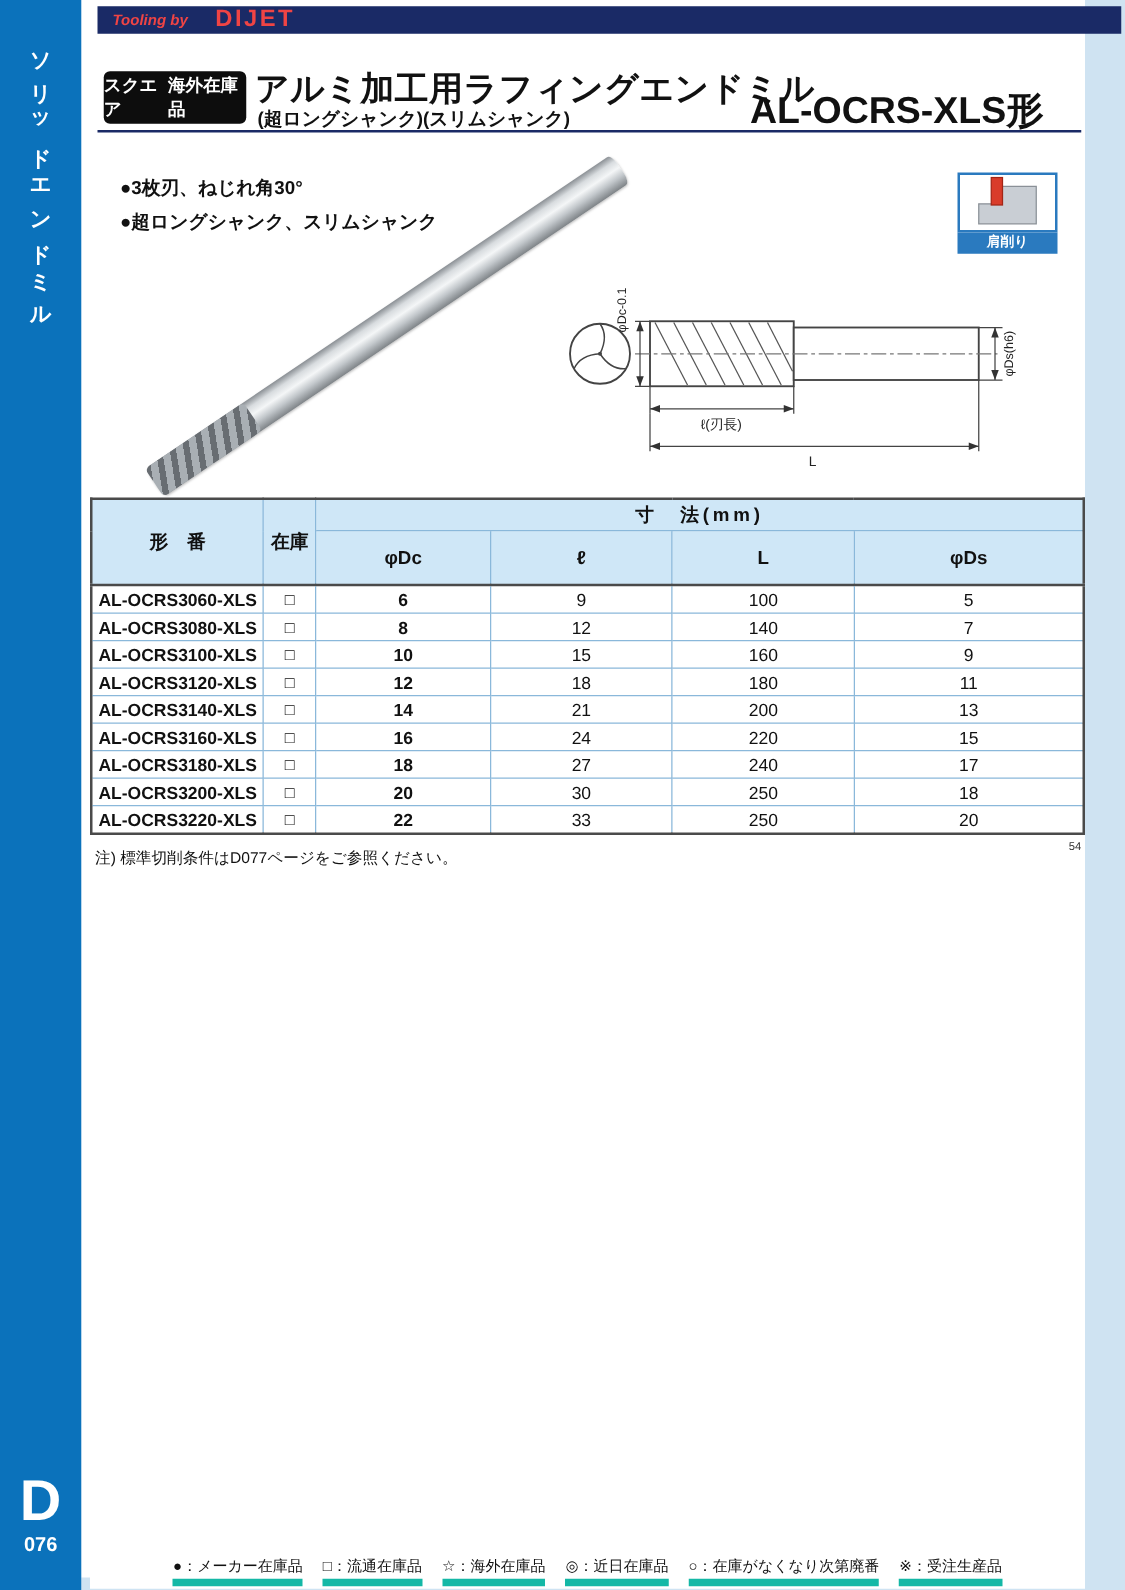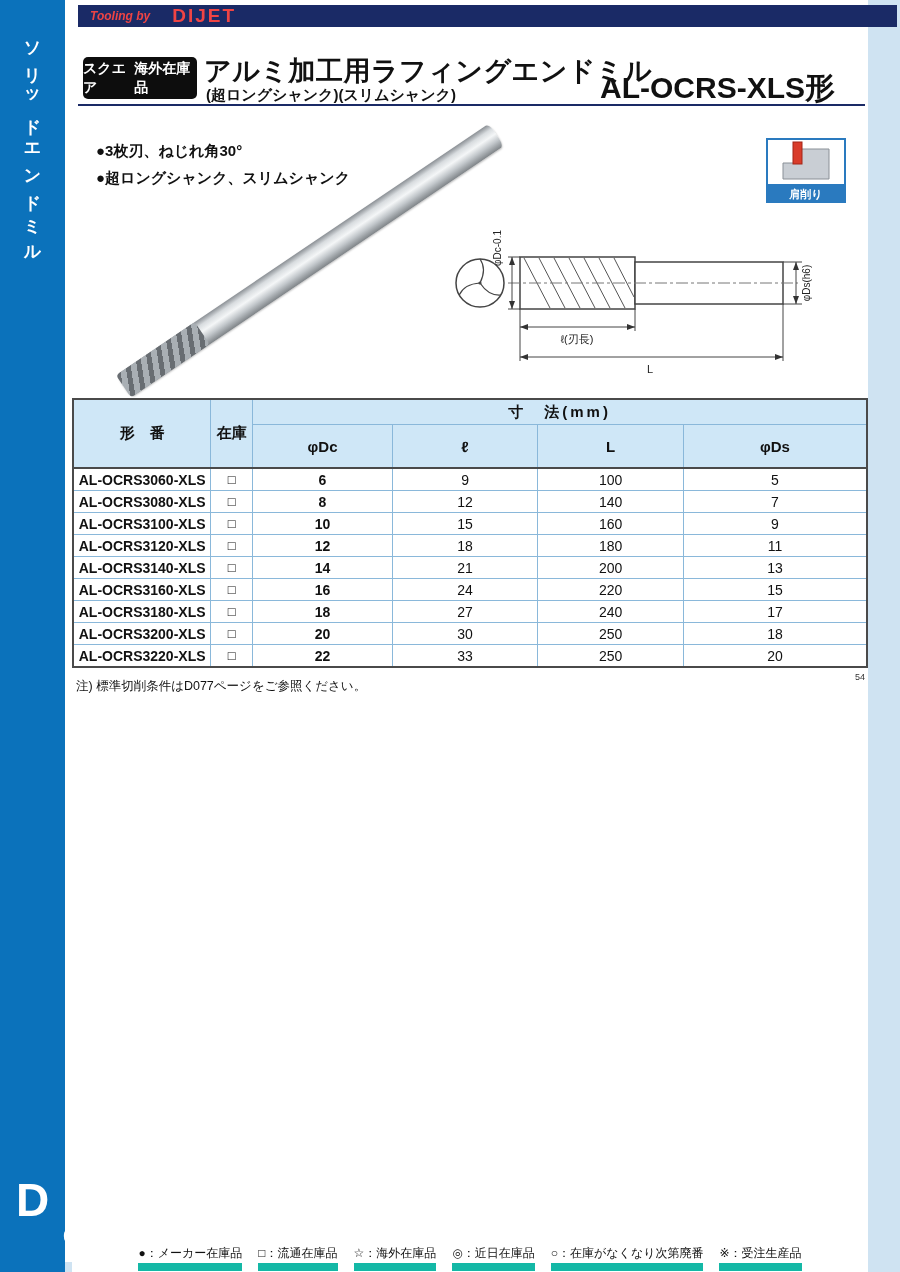--- a/index.html
+++ b/index.html
@@ -12,21 +12,21 @@
   .white-panel{position:absolute;left:65px;top:0;width:803px;height:1262px;background:#ffffff;}
 
   
   .sidebar{position:absolute;left:0;top:0;width:65px;height:1272px;background:#0b72bb;}
   .sidebar-label{
     position:absolute;top:30px;left:50%;transform:translateX(-50%);
     writing-mode:vertical-rl;text-orientation:upright;
     color:#fff;font-weight:bold;font-size:17px;letter-spacing:6px;white-space:nowrap;
   }
   .sidebar-d{position:absolute;top:1176px;left:0;width:65px;text-align:center;color:#fff;font-size:46px;font-weight:bold;line-height:48px;}
-  .sidebar-num{position:absolute;top:1228px;left:0;width:65px;text-align:center;color:#fff;font-size:16px;font-weight:bold;padding-left:44px;}
+  .sidebar-num{position:absolute;top:1228px;left:0;width:65px;text-align:center;color:#fff;font-size:16px;font-weight:bold;}
 
   
   .topbar{position:absolute;left:78px;top:5px;width:819px;height:22px;background:#1a2a66;
     display:flex;align-items:center;padding-left:12px;box-sizing:border-box;color:#ef4444;}
   .brand-prefix{font-style:italic;font-weight:bold;font-size:12px;}
   .brand-name{font-weight:bold;font-size:19px;letter-spacing:2px;margin-left:22px;}
 
   
   .badge{position:absolute;left:83px;top:57px;width:114px;height:42px;background:#0d0d0d;color:#fff;
     border-radius:5px;display:flex;flex-direction:row;justify-content:center;align-items:center;
@@ -74,21 +74,21 @@
   .spec td.c-model{font-weight:bold;}
   .spec td.c-dc{font-weight:bold;}
   .spec td.c-stock{font-size:13px;}
 
   .note{position:absolute;left:76px;top:678px;font-size:12.5px;}
   .pageref{position:absolute;left:745px;top:672px;width:120px;text-align:right;font-size:9px;color:#333;}
 
   
   .legend{position:absolute;left:72px;top:1243px;width:796px;display:flex;justify-content:center;
     gap:16px;font-size:12px;background:#fff;padding:2px 0;}
-  .legend-item{border-bottom:8px solid #14b8a6;padding-bottom:1px;white-space:nowrap;}
+  .legend-item{border-bottom:6px solid #14b8a6;padding-bottom:1px;white-space:nowrap;}
 
   svg text{font-family:"Liberation Sans","DejaVu Sans",sans-serif;}
 </style>
 </head>
 <body>
 
 <div class="white-panel"></div>
 
 <div class="sidebar">
   <div class="sidebar-label">ソリッドエンドミル</div>

